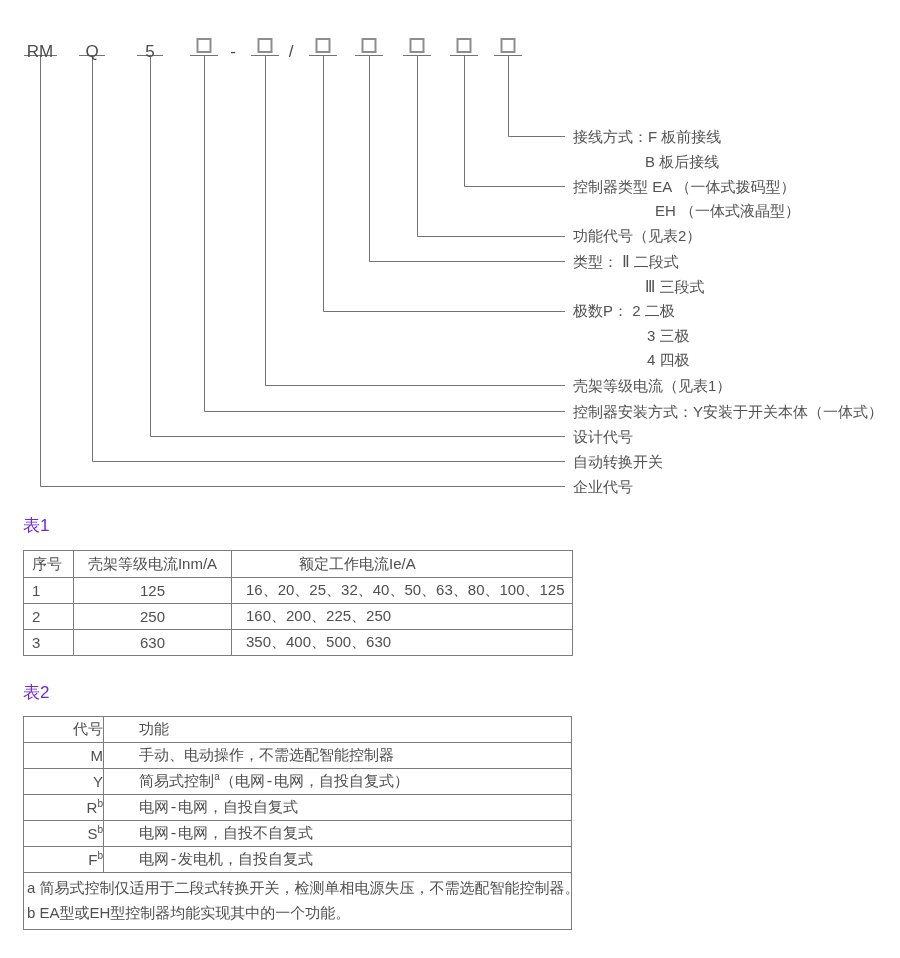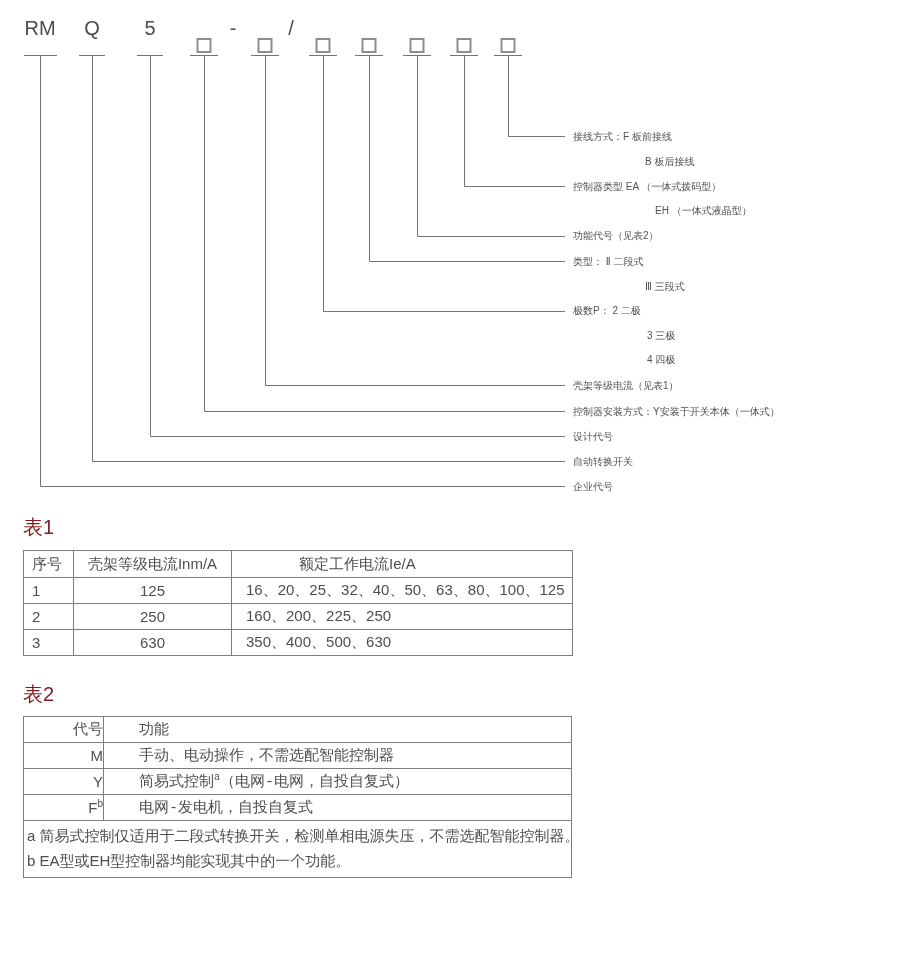--- a/index.html
+++ b/index.html
@@ -3,32 +3,32 @@
 <meta charset="utf-8">
 <style>
   html,body{margin:0;padding:0;background:#ffffff;}
   .page{
     position:relative;width:900px;height:958px;background:#ffffff;overflow:hidden;
     font-family:"Liberation Sans","DejaVu Sans",sans-serif;color:#4f4f4f;
   }
   .lines-svg{position:absolute;left:0;top:0;}
   .lines-svg polyline,.lines-svg line{stroke:#737373;stroke-width:1;fill:none;}
   .code-seg{
-    position:absolute;top:17px;transform:translateX(-50%);
-    font-size:20px;color:#4c4c4c;white-space:nowrap;
+    position:absolute;top:42px;transform:translateX(-50%);
+    font-size:17px;color:#4c4c4c;white-space:nowrap;
   }
   .code-box{
     position:absolute;top:38px;width:11px;height:11px;
     border:2px solid #8d8d8d;background:#ffffff;transform:translateX(-50%);
   }
   .diag-label{
-    position:absolute;font-size:10px;line-height:18px;color:#525252;
+    position:absolute;font-size:15px;line-height:18px;color:#525252;
     white-space:nowrap;transform:translateY(-50%);
   }
-  .tbl-title{position:absolute;font-size:20px;color:#7f1d1d;}
+  .tbl-title{position:absolute;font-size:17px;color:#6d28d9;}
   table.doc{
     position:absolute;border-collapse:collapse;table-layout:fixed;
     font-size:15px;color:#4f4f4f;
   }
   table.doc td{border:1px solid #7d7d7d;padding:0;height:25px;white-space:nowrap;overflow:hidden;}
   table.doc td.pl8{padding-left:8px;text-align:left;}
   table.doc td.pl10{padding-left:10px;text-align:right;}
   table.doc td.pl14{padding-left:14px;text-align:left;}
   table.doc td.pl35{padding-left:35px;text-align:left;font-family:Liberation Mono, monospace;}
   table.doc td.pl67{padding-left:67px;text-align:left;margin-top:8px;}
@@ -144,20 +144,28 @@
     </tr>
     <tr>
       <td class="pl10"><span>M</span><sup></sup></td>
       <td class="pl35"><span>手动、电动操作，不需选配智能控制器</span><sup></sup><span></span></td>
     </tr>
     <tr>
       <td class="pl10"><span>Y</span><sup></sup></td>
       <td class="pl35"><span>简易式控制</span><sup>a</sup><span>（电网-电网，自投自复式）</span></td>
     </tr>
     <tr>
+      <td class="pl10"><span>R</span><sup>b</sup></td>
+      <td class="pl35"><span>电网-电网，自投自复式</span><sup></sup><span></span></td>
+    </tr>
+    <tr>
+      <td class="pl10"><span>S</span><sup>b</sup></td>
+      <td class="pl35"><span>电网-电网，自投不自复式</span><sup></sup><span></span></td>
+    </tr>
+    <tr>
       <td class="pl10"><span>F</span><sup>b</sup></td>
       <td class="pl35"><span>电网-发电机，自投自复式</span><sup></sup><span></span></td>
     </tr>
     <tr>
       <td class="foot-cell" colspan="2">
         <div class="foot-line">a 简易式控制仅适用于二段式转换开关，检测单相电源失压，不需选配智能控制器。</div>
         <div class="foot-line">b EA型或EH型控制器均能实现其中的一个功能。</div>
       </td>
     </tr>
   </tbody>

